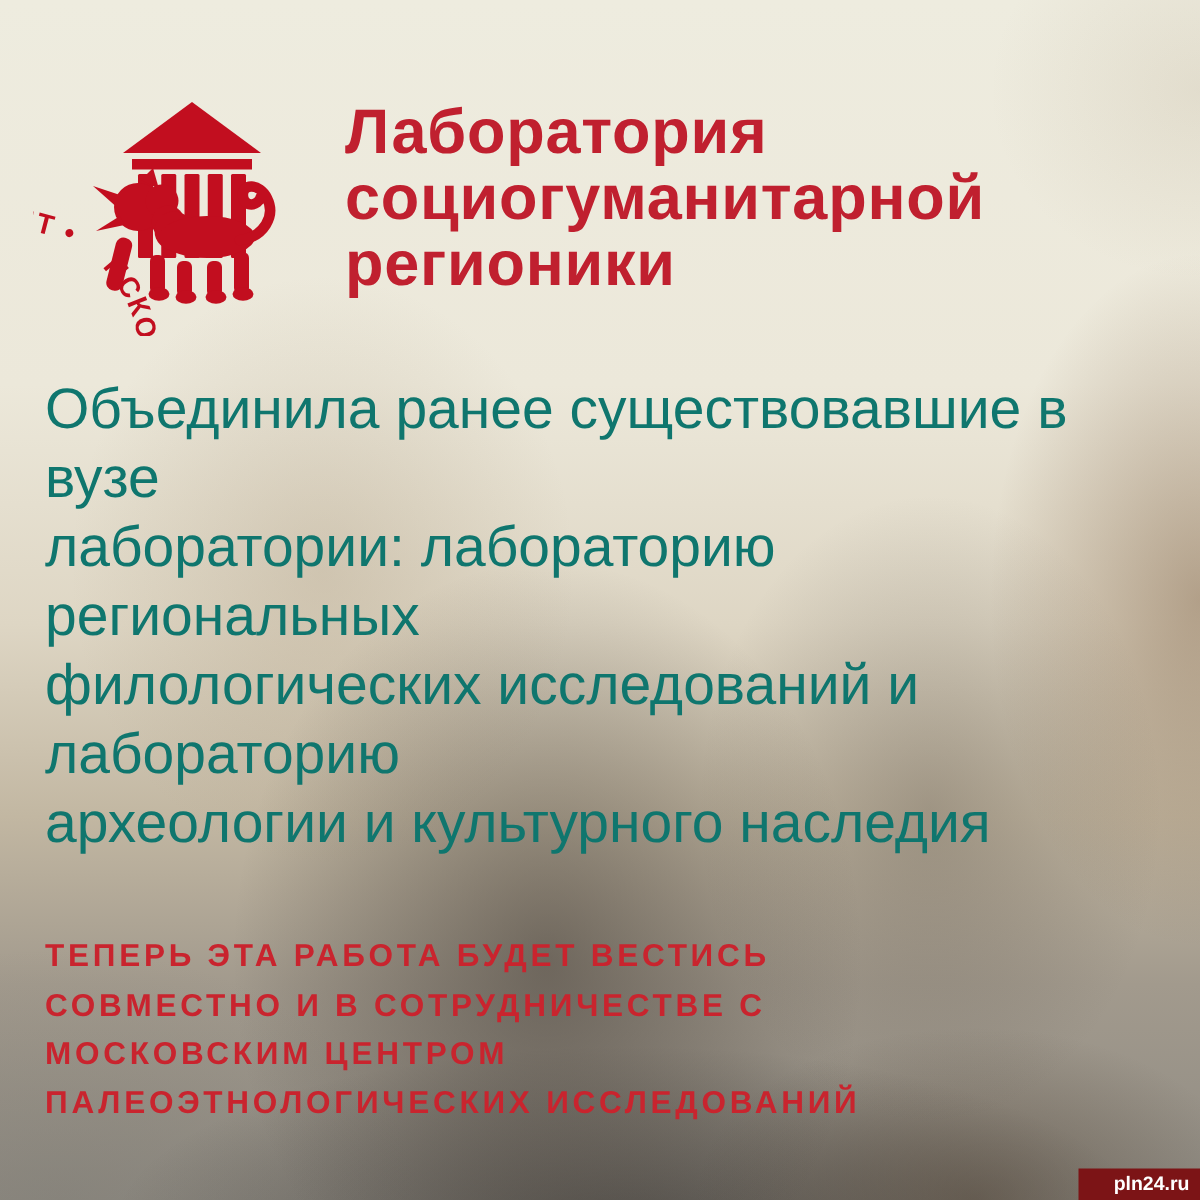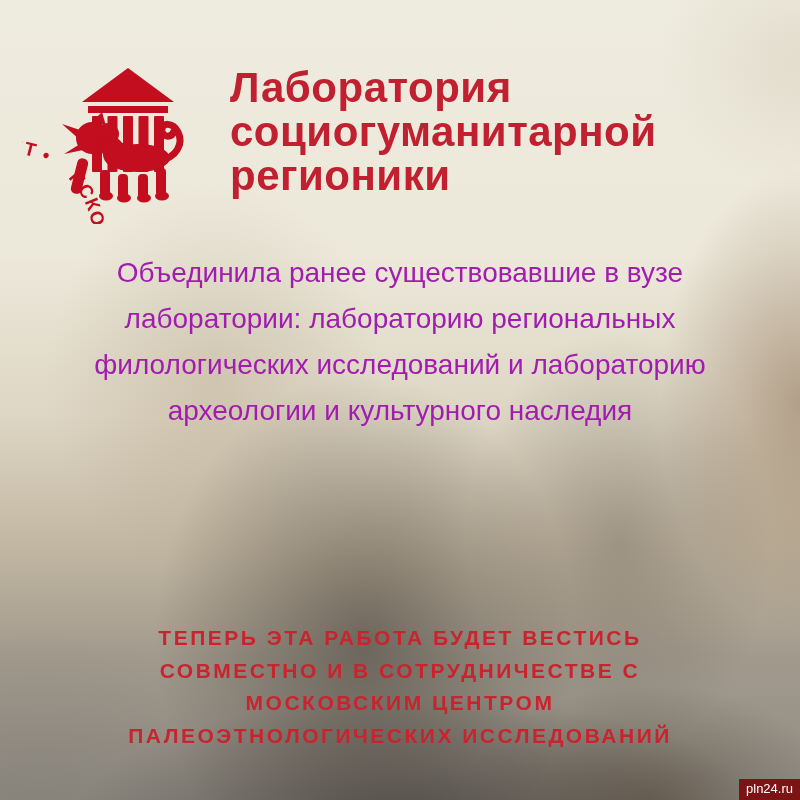--- a/index.html
+++ b/index.html
@@ -35,42 +35,41 @@
     position: absolute; left: 230px; top: 66px;
     margin: 0;
     font-size: 42px; line-height: 44px; font-weight: 700;
     color: #c0202f;
     white-space: pre-line;
     letter-spacing: 0.5px;
   }
   .para {
     position: absolute; left: 30px; right: 30px;
     margin: 0;
-    text-align: center;
-    font-size: 28px; line-height: 46px; font-weight: 400;
-    color: #a21caf;
+    text-align: left;
+    font-size: 38px; line-height: 46px; font-weight: 400;
+    color: #0f766e;
     white-space: pre-line;
   }
   .para1 { top: 250px; }
   .para2 { top: 444px; }
   .highlight {
     position: absolute; left: 30px; right: 30px; top: 622px;
     margin: 0;
-    text-align: center;
     font-size: 21px; line-height: 32.5px; font-weight: 700;
     letter-spacing: 2.5px;
     color: #c9242e;
     white-space: pre-line;
   }
   .watermark {
     position: absolute; right: 0; bottom: 0;
     background: #7c1416;
     color: #ffffff;
-    font-size: 13px; font-weight: 400;
-    padding: 3px 7px 4px 7px;
+    font-size: 13px; font-weight: 700;
+    padding: 3px 7px 4px 23px;
     line-height: 14px;
   }
   .logo-circ-text {
     font-family: "Liberation Sans", sans-serif;
     font-weight: 700;
     font-size: 19px;
     letter-spacing: 1px;
     fill: #c20e1f;
   }
 </style>

